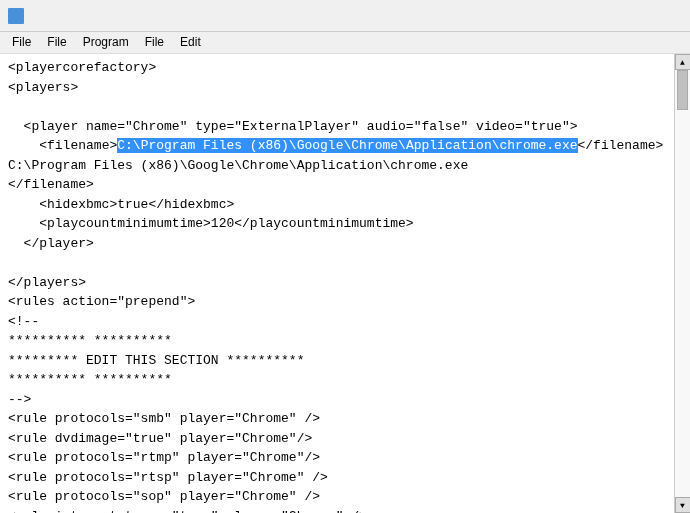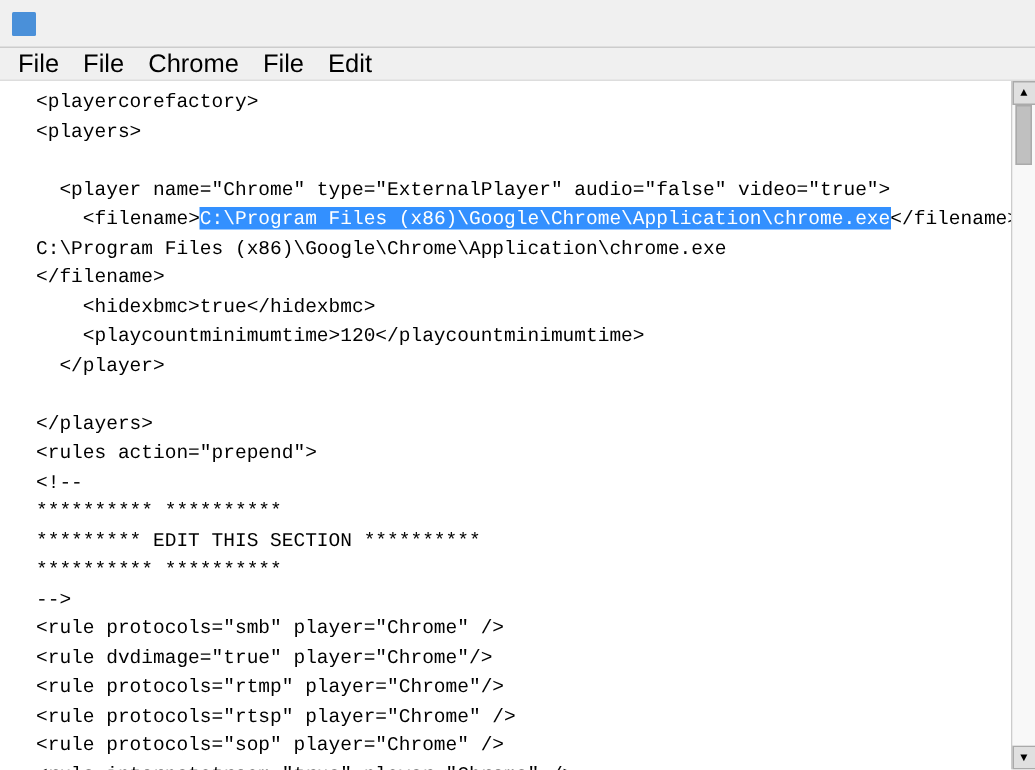--- a/index.html
+++ b/index.html
@@ -70,25 +70,25 @@
       cursor: pointer;
       background: transparent;
       border: none;
     }
 
     
     .menu-bar {
       background: #f0f0f0;
       height: 22px;
       display: flex;
-      align-items: flex-start;
+      align-items: flex-end;
       padding: 0 4px;
       border-bottom: 1px solid #ddd;
       font-family: 'Segoe UI', Arial, sans-serif;
-      font-size: 17px;
+      font-size: 12px;
       gap: 0;
     }
 
     .menu-item {
       padding: 2px 8px;
       cursor: pointer;
       height: 22px;
       display: flex;
       align-items: center;
     }
@@ -96,21 +96,21 @@
     
     .content-wrapper {
       display: flex;
       height: calc(513px - 32px - 22px);
       background: #fff;
     }
 
     .text-area {
       flex: 1;
       overflow-y: auto;
-      padding: 4px 24px;
+      padding: 4px 8px;
       line-height: 1.5;
       color: #000;
       background: #fff;
       white-space: pre;
       font-family: 'Courier New', Courier, monospace;
       font-size: 13px;
     }
 
     .scrollbar {
       width: 16px;
@@ -185,21 +185,21 @@
   <div class="title-bar-controls">
     <button class="title-btn"></button>
     <button class="title-btn"></button>
     <button class="title-btn close"></button>
   </div>
 </div>
 
 <div class="menu-bar">
   <div class="menu-item">File</div>
   <div class="menu-item">File</div>
-  <div class="menu-item">Chrome</div>
+  <div class="menu-item">Program</div>
   <div class="menu-item">File</div>
   <div class="menu-item">Edit</div>
 </div>
 
 <div class="content-wrapper">
   <div class="text-area" id="text-area"><span class="line">&lt;playercorefactory&gt;</span><span class="line">&lt;players&gt;</span><span class="line">&nbsp;</span><span class="line">  &lt;player name="Chrome" type="ExternalPlayer" audio="false" video="true"&gt;</span><span class="line">    <span style="color:#000">&lt;filename&gt;</span><span class="highlight">C:\Program Files (x86)\Google\Chrome\Application\chrome.exe</span><span style="color:#000">&lt;/filename&gt;</span></span><span class="line">C:\Program Files (x86)\Google\Chrome\Application\chrome.exe</span><span class="line">&lt;/filename&gt;</span><span class="line">    &lt;hidexbmc&gt;true&lt;/hidexbmc&gt;</span><span class="line">    &lt;playcountminimumtime&gt;120&lt;/playcountminimumtime&gt;</span><span class="line">  &lt;/player&gt;</span><span class="line">&nbsp;</span><span class="line">&lt;/players&gt;</span><span class="line">&lt;rules action="prepend"&gt;</span><span class="line">&lt;!--</span><span class="line">********** **********</span><span class="line">********* EDIT THIS SECTION **********</span><span class="line">********** **********</span><span class="line">--&gt;</span><span class="line">&lt;rule protocols="smb" player="Chrome" /&gt;</span><span class="line">&lt;rule dvdimage="true" player="Chrome"/&gt;</span><span class="line">&lt;rule protocols="rtmp" player="Chrome"/&gt;</span><span class="line">&lt;rule protocols="rtsp" player="Chrome" /&gt;</span><span class="line">&lt;rule protocols="sop" player="Chrome" /&gt;</span><span class="line">&lt;rule internetstream="true" player="Chrome" /&gt;</span></div>
   <div class="scrollbar">
     <div class="scrollbar-up">▲</div>
     <div class="scrollbar-track">
       <div class="scrollbar-thumb"></div>

